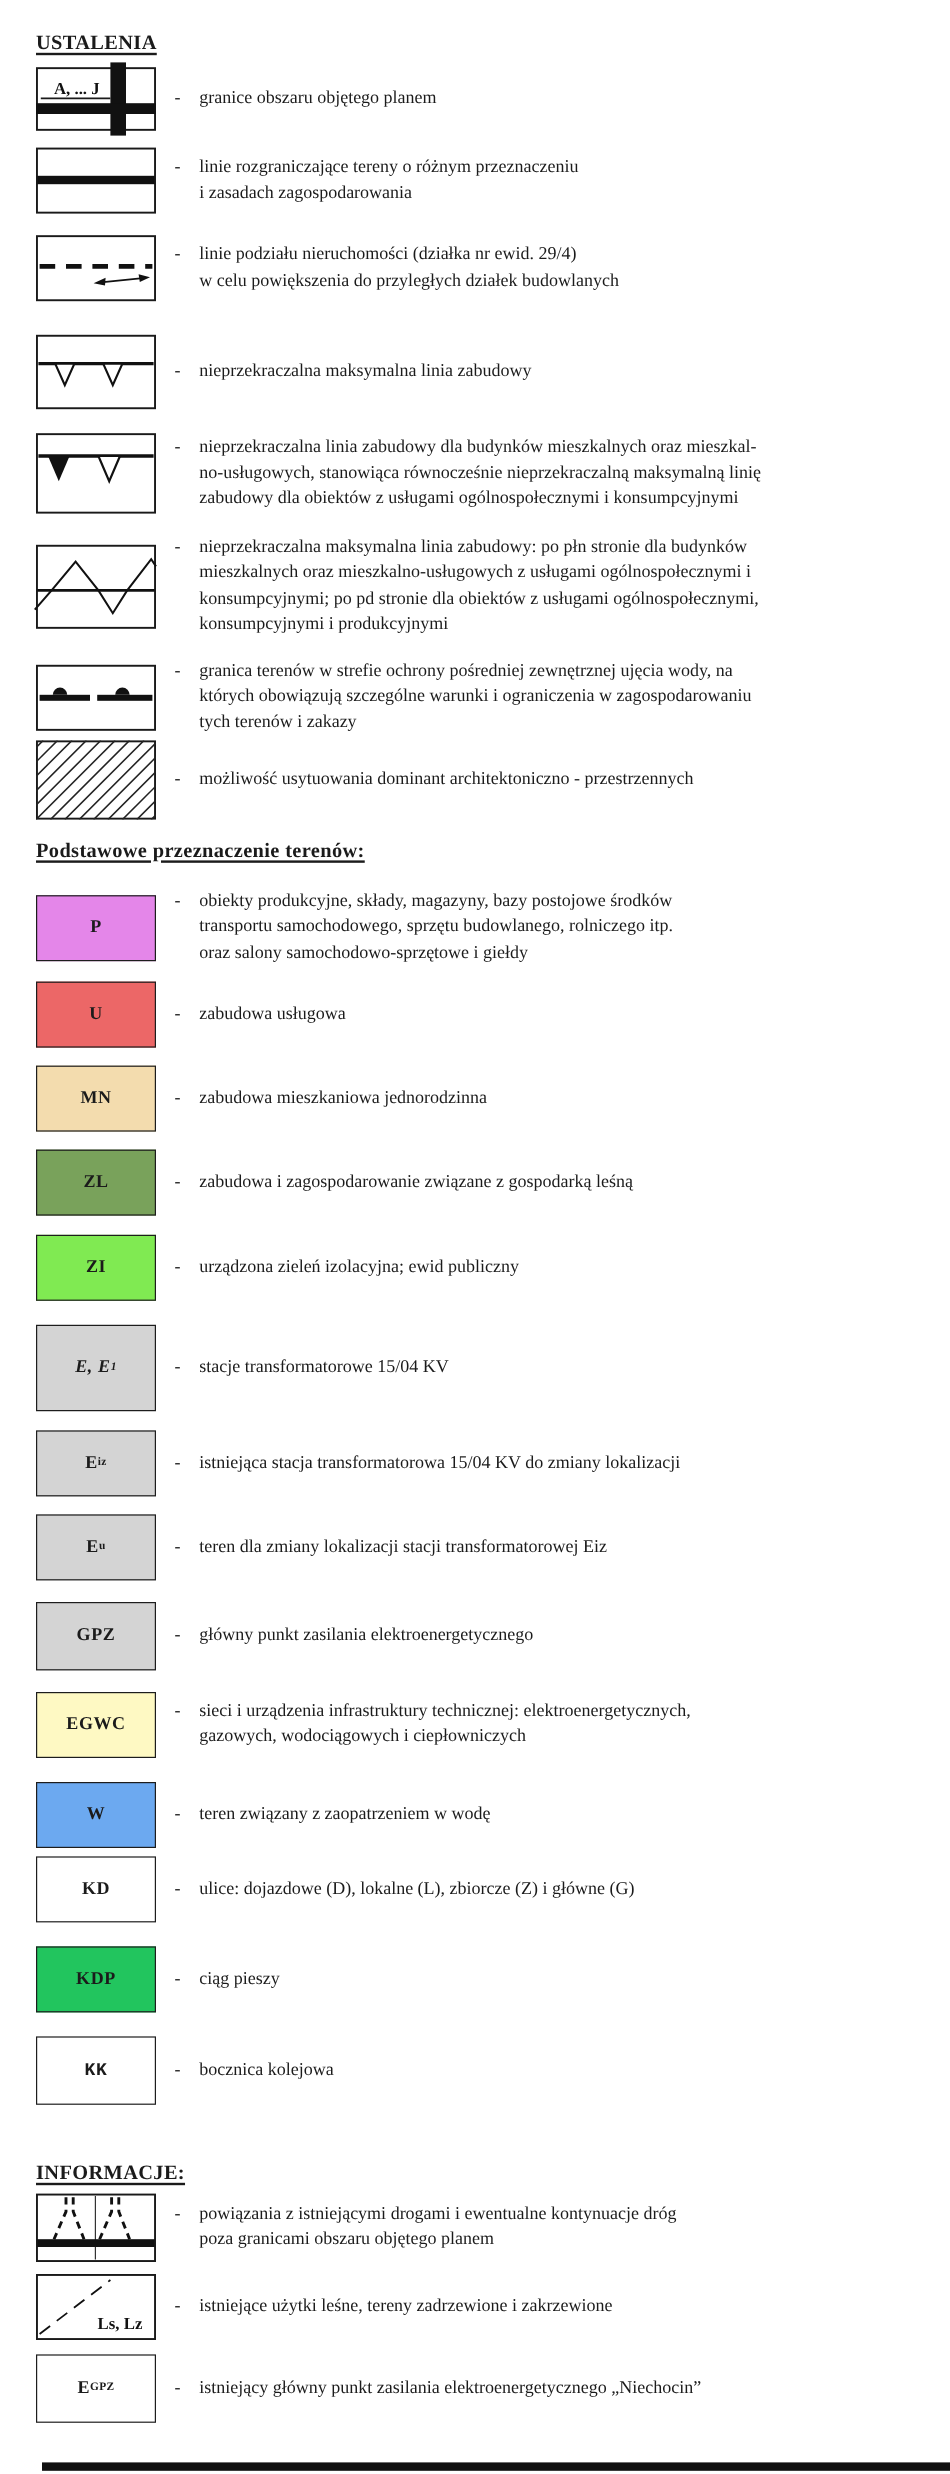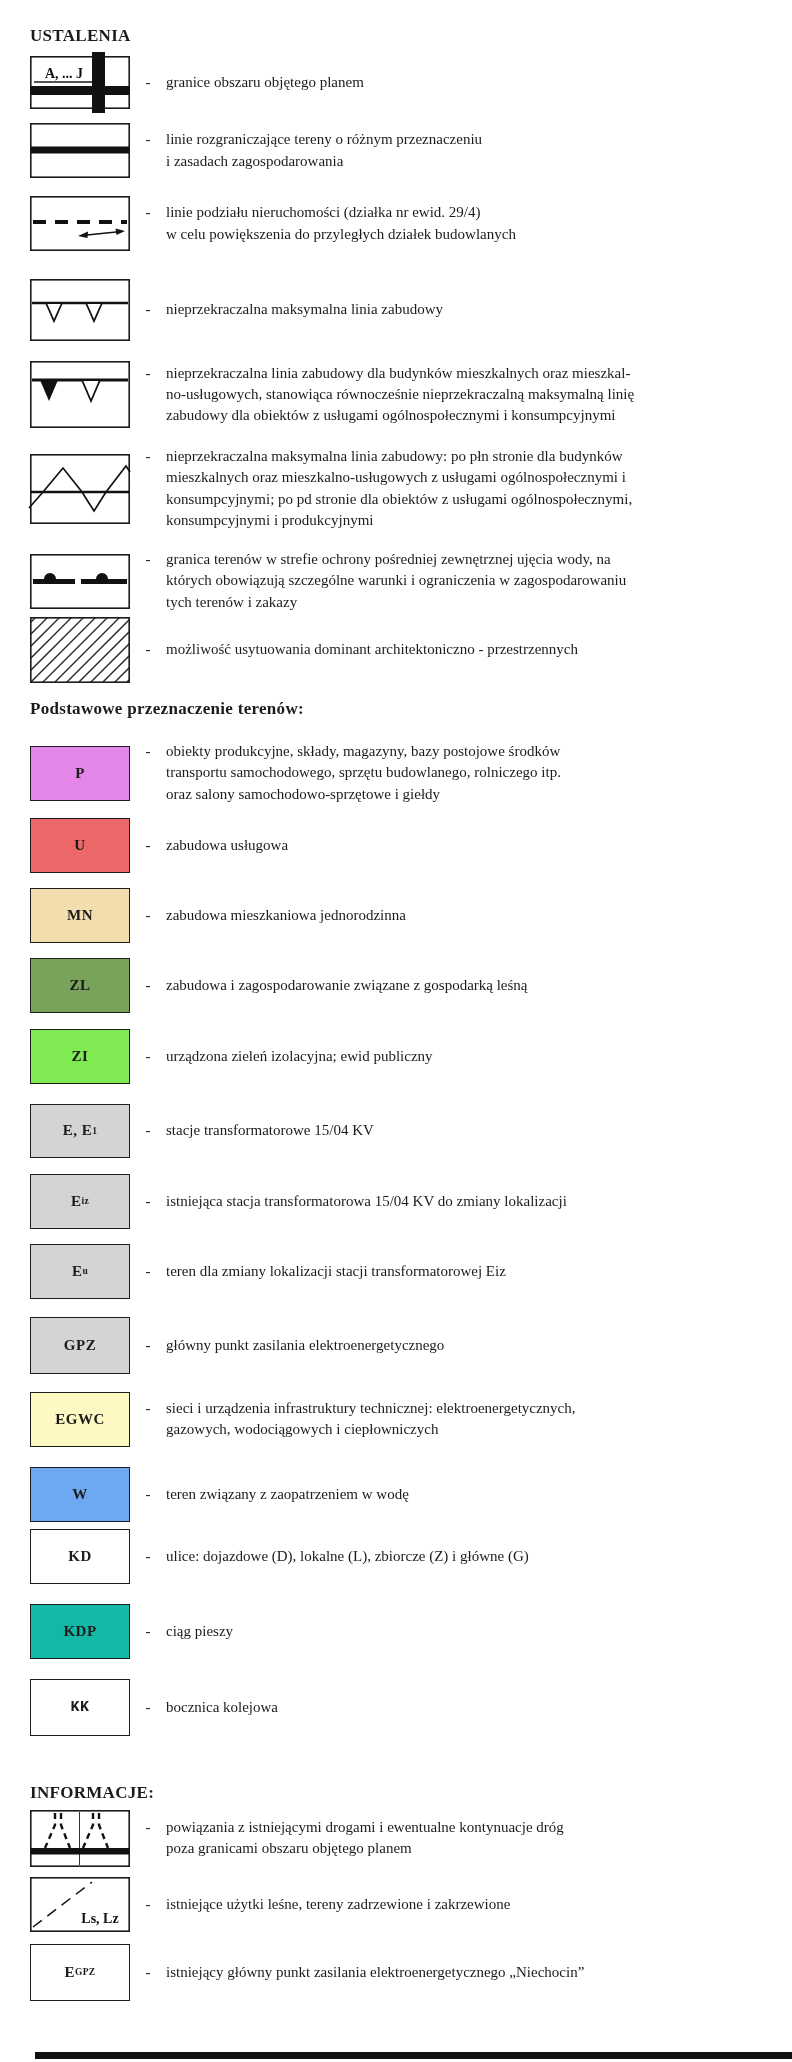--- a/index.html
+++ b/index.html
@@ -1,19 +1,19 @@
 <!DOCTYPE html>
 <html><head>
 <meta charset="utf-8">
 <style>
   html,body{margin:0;padding:0;background:#ffffff;}
   body{width:792px;font-family:"Liberation Serif","DejaVu Serif",serif;color:#1b1b1b;}
   .page{position:relative;width:792px;height:2062px;overflow:hidden;padding:26px 0 0 30px;box-sizing:border-box;background:#ffffff;}
   h2.sec{font-size:17px;font-weight:bold;margin:0 0 10px 0;line-height:20px;letter-spacing:.3px;
-         text-underline-offset:3px;text-decoration-thickness:1.5px;}
+         text-decoration:underline;text-underline-offset:3px;text-decoration-thickness:1.5px;}
   h2.sec2{margin-bottom:22px;}
   h2.sec3{margin-bottom:6px;line-height:22px;}
   .row{display:flex;align-items:center;}
   .sym{flex:0 0 100px;width:100px;}
   svg{display:block;overflow:visible;}
   .content{display:flex;align-items:flex-start;flex:1;}
   .dash{flex:0 0 36px;text-align:center;font-size:15px;line-height:1.42;}
   .desc{flex:1;font-size:15px;line-height:1.42;white-space:pre-line;max-width:612px;padding-right:26px;}
   .swatch{width:100px;height:55px;border:1.6px solid #1d1d1d;box-sizing:border-box;
           display:flex;align-items:center;justify-content:center;background:#fff;}
@@ -238,21 +238,21 @@
         </div>
       </div>
     <div class="content">
         <div class="dash">-</div>
       <div class="desc">urządzona zieleń izolacyjna; ewid publiczny</div>
       </div>
   </div>
 
   <div class="row" style="margin-bottom:16px">
     <div class="sym">
-        <div class="swatch" style="height: 54px; background-color: rgb(212, 212, 212);">
+        <div class="swatch" style="height: 72px; background-color: rgb(212, 212, 212); font-style: italic;">
       <span class="sw-main">E, E</span>
           <span class="sw-sub">1</span>
         </div>
       </div>
     <div class="content">
         <div class="dash">-</div>
       <div class="desc">stacje transformatorowe 15/04 KV</div>
       </div>
   </div>
 
@@ -330,21 +330,21 @@
         </div>
       </div>
     <div class="content">
         <div class="dash">-</div>
       <div class="desc">ulice:  dojazdowe (D), lokalne (L), zbiorcze (Z) i główne (G)</div>
       </div>
   </div>
 
   <div class="row" style="margin-bottom:20px">
     <div class="sym">
-        <div class="swatch" style="background-color: #14b8a6; align-items: center;">
+        <div class="swatch" style="background-color: #22c55e; align-items: center;">
       <span class="sw-main">KDP</span>
           <span class="sw-sub"></span>
         </div>
       </div>
     <div class="content">
         <div class="dash">-</div>
       <div class="desc">ciąg pieszy</div>
       </div>
   </div>
 

